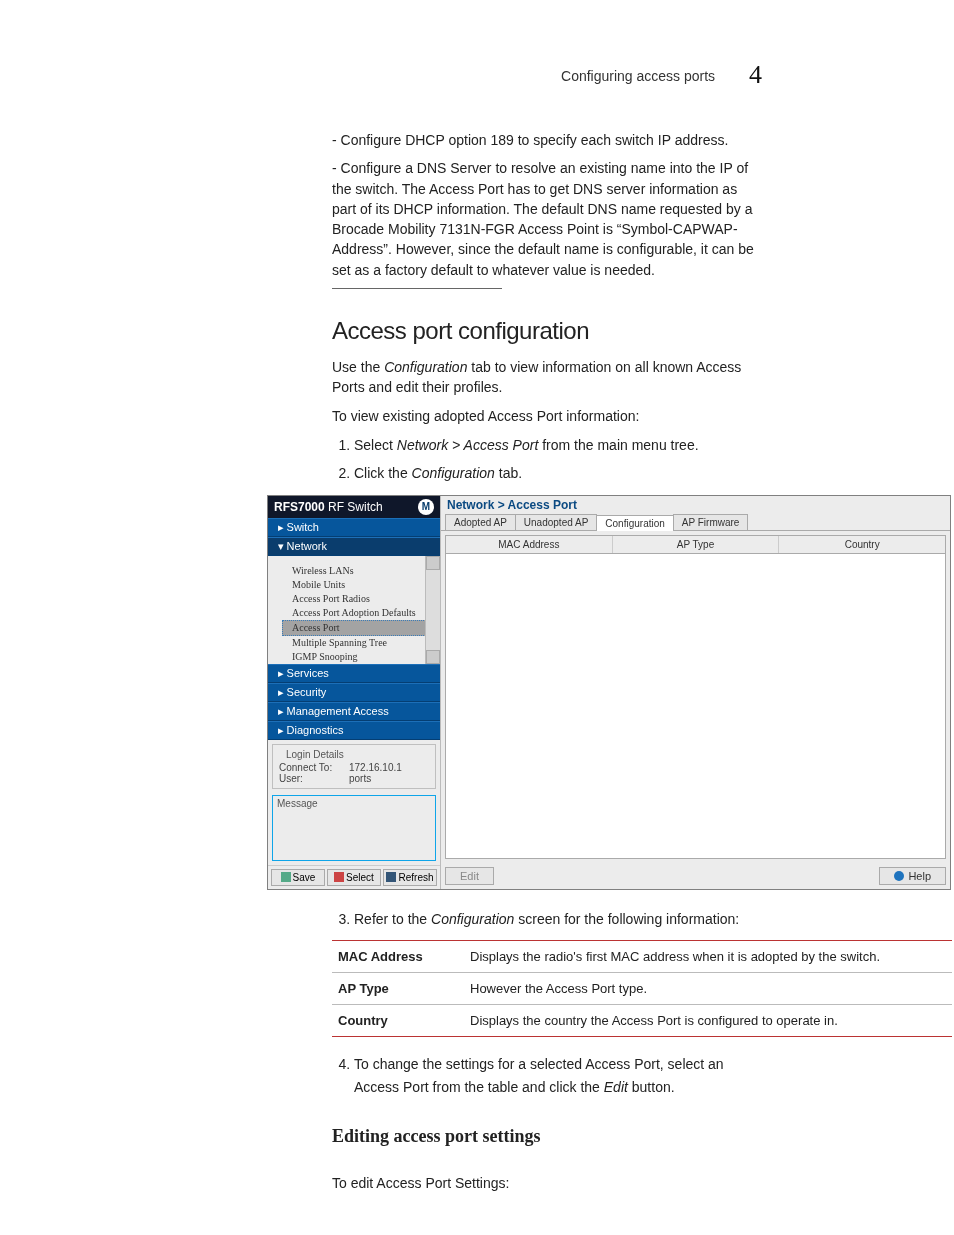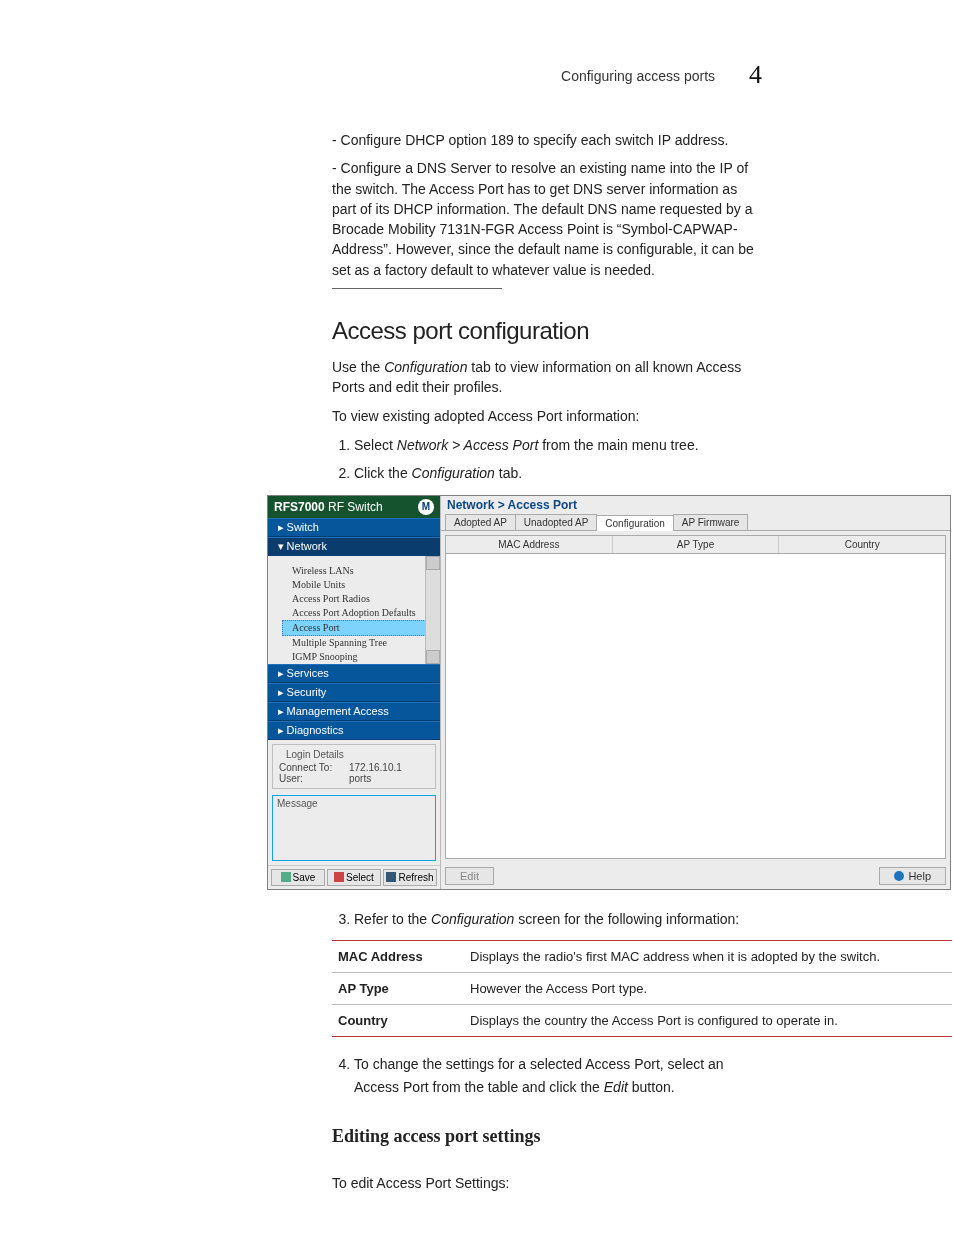--- a/index.html
+++ b/index.html
@@ -77,21 +77,21 @@
     box-sizing: border-box;
   }
   .app-left {
     width: 172px;
     display: flex;
     flex-direction: column;
     background: #ececec;
     border-right: 1px solid #bbb;
   }
   .app-title-bar {
-    background: #14532d;
+    background: #0f172a;
     color: #fff;
     font-size: 12px;
     padding: 3px 6px;
     display: flex;
     align-items: center;
     justify-content: space-between;
   }
   .app-title-bar .logo {
     width: 16px; height: 16px; border-radius: 50%;
     background: #fff; color:#073c6b; font-size:10px; font-weight:bold;
@@ -115,21 +115,21 @@
     color: #333;
     padding: 8px 6px 2px 14px;
     font-size: 10px;
     line-height: 1.4;
     position: relative;
     height: 98px;
     overflow: hidden;
     font-family: Liberation Serif, serif;
   }
   .nav-tree .tree-row { padding-left: 10px; }
-  .nav-tree .tree-row.sel { background:#7dd3fc; border:1px dotted #3a7cb8; padding-left:9px;}
+  .nav-tree .tree-row.sel { background:#a3a3a3; border:1px dotted #3a7cb8; padding-left:9px;}
   .nav-tree .scrollbar { position:absolute; right:0; top:0; bottom:0; width:14px; background:#ddd; border-left:1px solid #bbb;}
   .nav-tree .scrollbar .sb-btn{height:14px;background:#ccc;border:1px solid #aaa;box-sizing:border-box;}
   .login-box {
     margin: 4px;
     border: 1px solid #bfbfbf;
     background: #ececec;
     padding: 4px 6px;
     font-size: 10px;
     color:#444;
   }

